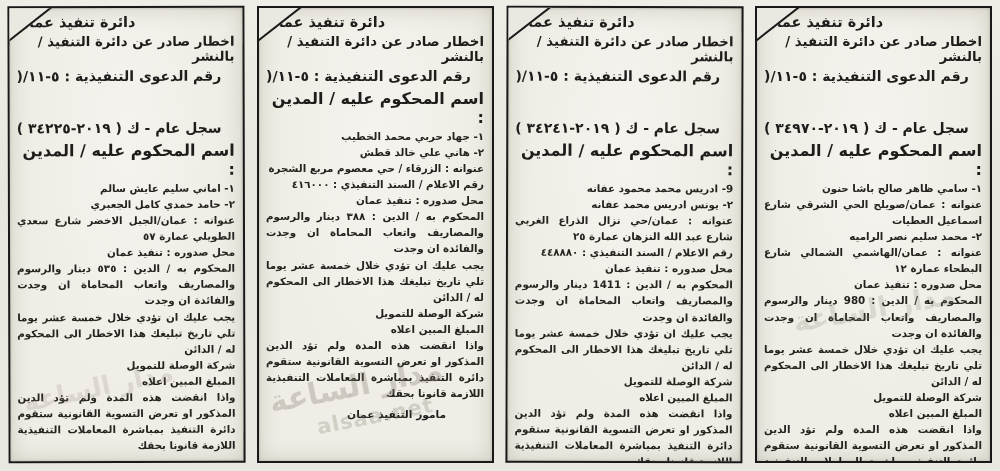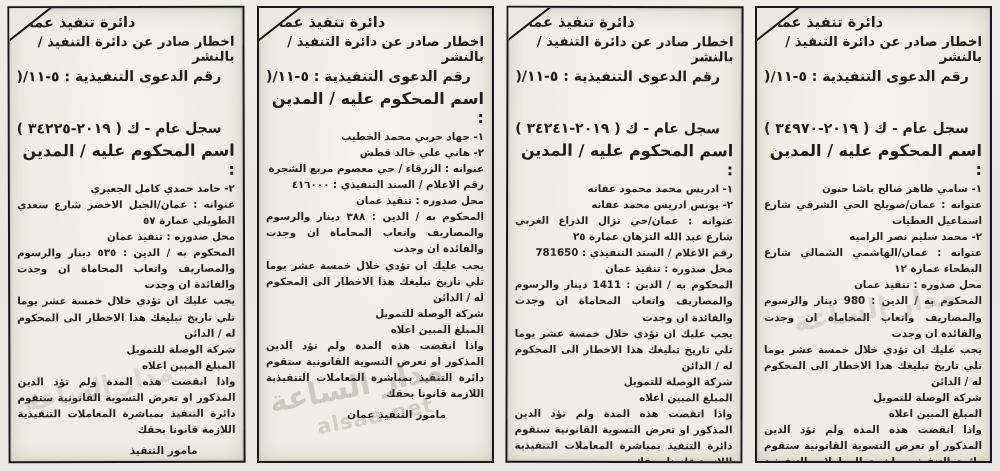--- a/index.html
+++ b/index.html
@@ -82,24 +82,24 @@
   </article>
 
   <article class="notice">
     <h2 class="ttl">دائرة تنفيذ عمان</h2>
     <h3 class="sub">اخطار صادر عن دائرة التنفيذ / بالنشر</h3>
     <div class="case">رقم الدعوى التنفيذية : ٥-١١/(</div>
     <div class="case ltr">( ٢٠١٩-٣٤٢٤١ ) سجل عام - ك</div>
     <div class="lbl">اسم المحكوم عليه / المدين :</div>
     <div class="body">
 
-    <div class="bline">١- ادريس محمد محمود عفانه</div>
+    <div class="bline">9- ادريس محمد محمود عفانه</div>
         <div class="bline">٢- يونس ادريس محمد عفانه</div>
         <div class="bline">عنوانه : عمان/حي نزال الذراع الغربي شارع عبد الله النزهان عمارة ٢٥</div>
-        <div class="bline">رقم الاعلام / السند التنفيذي : 781650</div>
+        <div class="bline">رقم الاعلام / السند التنفيذي : ٤٤٨٨٨٠</div>
         <div class="bline">محل صدوره : تنفيذ عمان</div>
         <div class="bline">المحكوم به / الدين : 1411 دينار والرسوم والمصاريف واتعاب المحاماة ان وجدت والفائدة ان وجدت</div>
         <div class="bline">يجب عليك ان تؤدي خلال خمسة عشر يوما تلي تاريخ تبليغك هذا الاخطار الى المحكوم له / الدائن</div>
         <div class="bline">شركة الوصلة للتمويل</div>
         <div class="bline">المبلغ المبين اعلاه</div>
         <div class="bline">واذا انقضت هذه المدة ولم تؤد الدين المذكور او تعرض التسوية القانونية ستقوم دائرة التنفيذ بمباشرة المعاملات التنفيذية اللازمة قانونا بحقك</div>
       </div>
     <div class="sig">مامور التنفيذ عمان</div>
     <div class="fold"></div>
   </article>
@@ -127,20 +127,21 @@
   </article>
 
   <article class="notice">
     <h2 class="ttl">دائرة تنفيذ عمان</h2>
     <h3 class="sub">اخطار صادر عن دائرة التنفيذ / بالنشر</h3>
     <div class="case">رقم الدعوى التنفيذية : ٥-١١/(</div>
     <div class="case ltr">( ٢٠١٩-٣٤٢٢٥ ) سجل عام - ك</div>
     <div class="lbl">اسم المحكوم عليه / المدين :</div>
     <div class="body">
 
+    <div class="bline">١- اماني سليم عايش سالم</div>
         <div class="bline">٢- حامد حمدي كامل الجعبري</div>
         <div class="bline">عنوانه : عمان/الجبل الاخضر شارع سعدي الطويلي عمارة ٥٧</div>
         <div class="bline">محل صدوره : تنفيذ عمان</div>
         <div class="bline">المحكوم به / الدين : ٥٣٥ دينار والرسوم والمصاريف واتعاب المحاماة ان وجدت والفائدة ان وجدت</div>
         <div class="bline">يجب عليك ان تؤدي خلال خمسة عشر يوما تلي تاريخ تبليغك هذا الاخطار الى المحكوم له / الدائن</div>
         <div class="bline">شركة الوصلة للتمويل</div>
         <div class="bline">المبلغ المبين اعلاه</div>
         <div class="bline">واذا انقضت هذه المدة ولم تؤد الدين المذكور او تعرض التسوية القانونية ستقوم دائرة التنفيذ بمباشرة المعاملات التنفيذية اللازمة قانونا بحقك</div>
       </div>
     <div class="sig">مامور التنفيذ</div>

